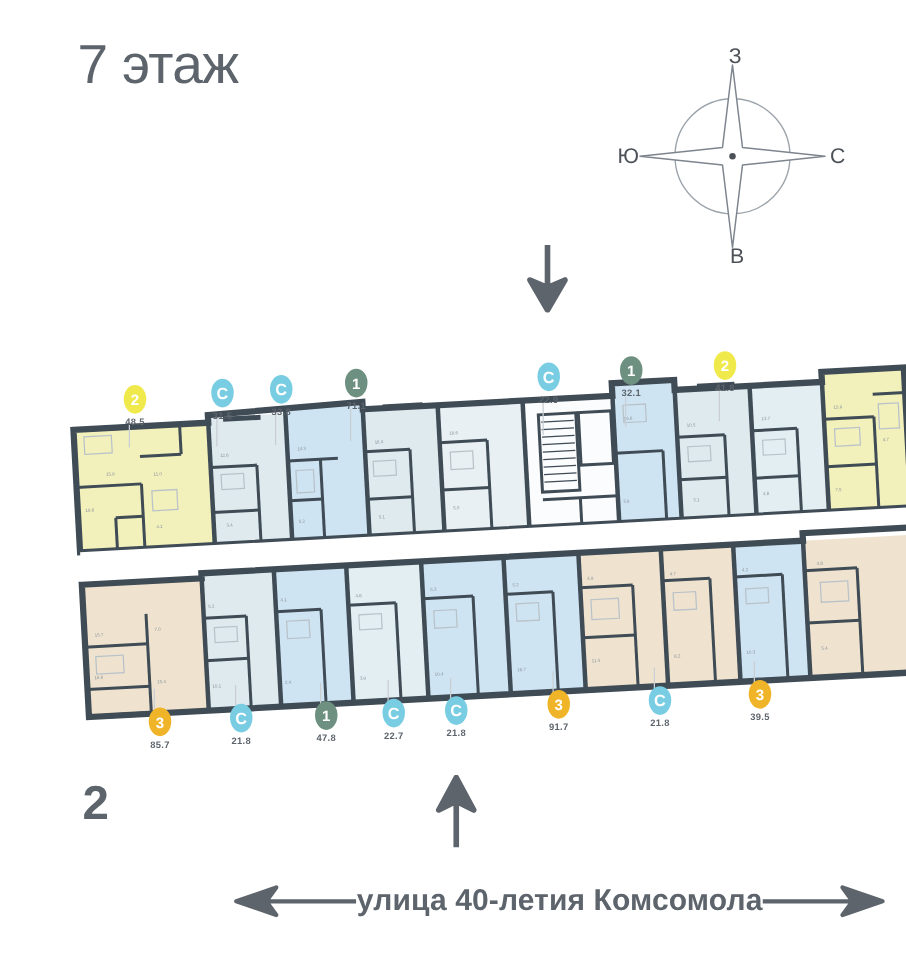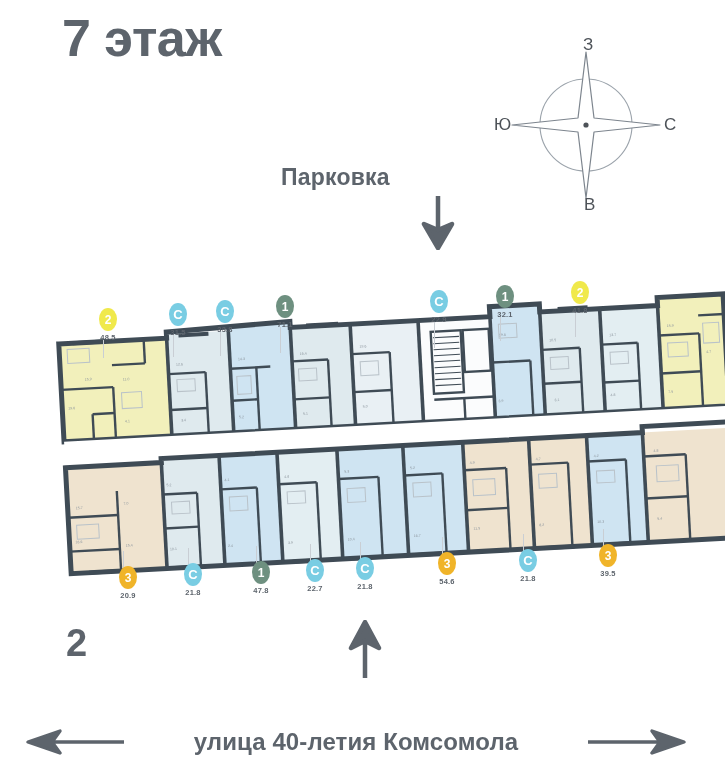--- a/index.html
+++ b/index.html
@@ -8,22 +8,22 @@
     background:#ffffff;
     font-family:"Liberation Sans", sans-serif;
     color:#5a626b;
     position:relative;
     overflow:hidden;
   }
   #root{position:absolute;inset:0;}
 
   
   .floor-title{
-    position:absolute;left:62px;top:12px;
-    font-size:52px;font-weight:bold;letter-spacing:-0.5px;
+    position:absolute;left:62px;top:30px;
+    font-size:44px;font-weight:normal;letter-spacing:-0.5px;
     color:#5d646c;
     line-height:1;
   }
 
   
   .compass{position:absolute;left:494px;top:32px;width:185px;height:190px;}
   .compass svg{display:block;}
   .compass .clabel{
     position:absolute;font-size:17px;color:#4d5258;font-weight:normal;
   }
@@ -41,22 +41,22 @@
 
   
   .block-num{
     position:absolute;left:66px;top:622px;
     font-size:38px;font-weight:bold;color:#5d646c;
   }
   .street-arrow-up{position:absolute;left:345px;top:620px;width:40px;height:58px;}
 
   
   .street-row{
-    position:absolute;left:26px;top:700px;width:660px;height:42px;
-    display:flex;align-items:center;justify-content:space-between;margin-top:21px;
+    position:absolute;left:48px;top:700px;width:660px;height:42px;
+    display:flex;align-items:center;justify-content:flex-end;
   }
   .street-name{
     font-size:24px;font-weight:bold;color:#5d646c;white-space:nowrap;
     letter-spacing:0.1px;
   }
 
   
   .plan-wrap{position:absolute;left:0;top:0;width:725px;height:767px;}
   .plan-svg{position:absolute;left:0;top:0;}
 
@@ -90,21 +90,20 @@
       <circle cx="92" cy="93" r="46" fill="none" stroke="#9ba3ab" stroke-width="1.1"></circle>
       <path d="M92 20 L100 86 L166 93 L100 100 L92 166 L84 100 L18 93 L84 86 Z" fill="#ffffff" stroke="#7d858e" stroke-width="1.2" stroke-linejoin="round"></path>
       <circle cx="92" cy="93" r="2.6" fill="#4d5258"></circle>
     </svg>
     <div class="clabel c-n">З</div>
     <div class="clabel c-w">Ю</div>
     <div class="clabel c-e">С</div>
     <div class="clabel c-s">В</div>
   </div>
 
-  <div class="parking-label">Парковка</div>
   <svg class="parking-arrow" viewBox="0 0 42 54">
     <path d="M21 0 L21 34 M21 52 L7 28 L21 34 L35 28 Z" fill="#5d646c" stroke="#5d646c" stroke-width="4.5" stroke-linejoin="round"></path>
   </svg>
 
   <div class="plan-wrap">
     <svg class="plan-svg" width="725" height="767" viewBox="0 0 725 767">
       <defs>
         <clipPath id="clipTop">
             <rect x="0" y="0" width="666" height="112"></rect>
           </clipPath>
@@ -393,21 +392,21 @@
       <div class="badge" style="left: 560px; top: 281px;">
         <div class="pin" style="background: rgb(240, 233, 75);">2</div>
         <div class="area">41.8</div>
       </div>
     </div>
 
   <div id="badges-bottom">
       <div class="leader" style="left: 123px; top: 551px; height: 18px;"></div>
       <div class="badge" style="left: 108px; top: 566px;">
         <div class="pin" style="background: rgb(240, 180, 41);">3</div>
-        <div class="area">20.9</div>
+        <div class="area">85.7</div>
       </div>
       <div class="leader" style="left: 188px; top: 548px; height: 18px;"></div>
       <div class="badge" style="left: 173px; top: 563px;">
         <div class="pin studio" style="background: rgb(121, 205, 227);">С</div>
         <div class="area">21.8</div>
       </div>
       <div class="leader" style="left: 256px; top: 546px; height: 18px;"></div>
       <div class="badge" style="left: 241px; top: 561px;">
         <div class="pin" style="background: rgb(110, 144, 128);">1</div>
         <div class="area">47.8</div>
@@ -418,21 +417,21 @@
         <div class="area">22.7</div>
       </div>
       <div class="leader" style="left: 360px; top: 542px; height: 18px;"></div>
       <div class="badge" style="left: 345px; top: 557px;">
         <div class="pin studio" style="background: rgb(121, 205, 227);">С</div>
         <div class="area">21.8</div>
       </div>
       <div class="leader" style="left: 442px; top: 537px; height: 18px;"></div>
       <div class="badge" style="left: 427px; top: 552px;">
         <div class="pin" style="background: rgb(240, 180, 41);">3</div>
-        <div class="area">54.6</div>
+        <div class="area">91.7</div>
       </div>
       <div class="leader" style="left: 523px; top: 534px; height: 18px;"></div>
       <div class="badge" style="left: 508px; top: 549px;">
         <div class="pin studio" style="background: rgb(121, 205, 227);">С</div>
         <div class="area">21.8</div>
       </div>
       <div class="leader" style="left: 603px; top: 529px; height: 18px;"></div>
       <div class="badge" style="left: 588px; top: 544px;">
         <div class="pin" style="background: rgb(240, 180, 41);">3</div>
         <div class="area">39.5</div>

